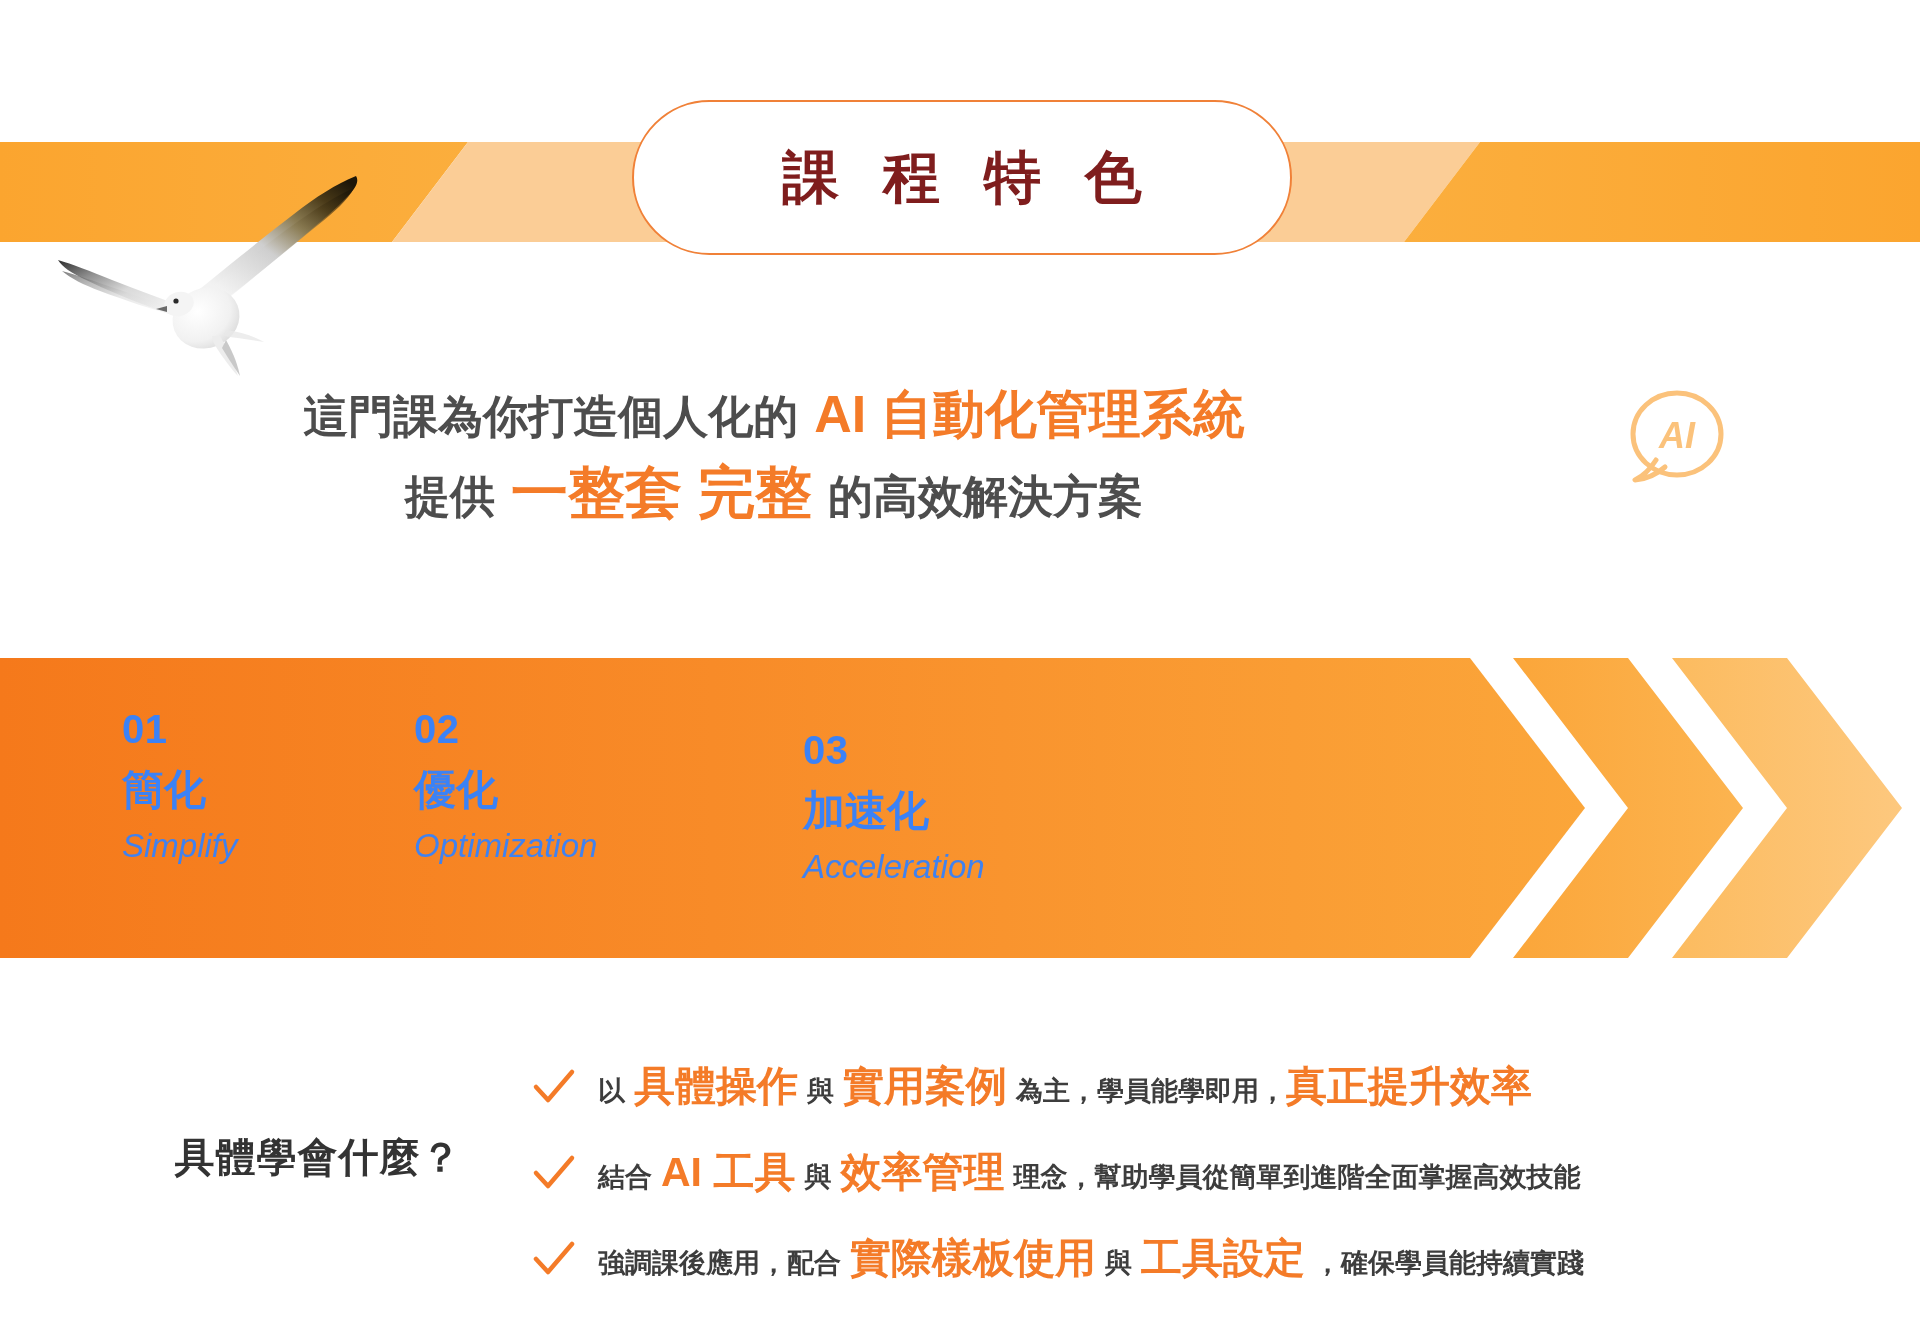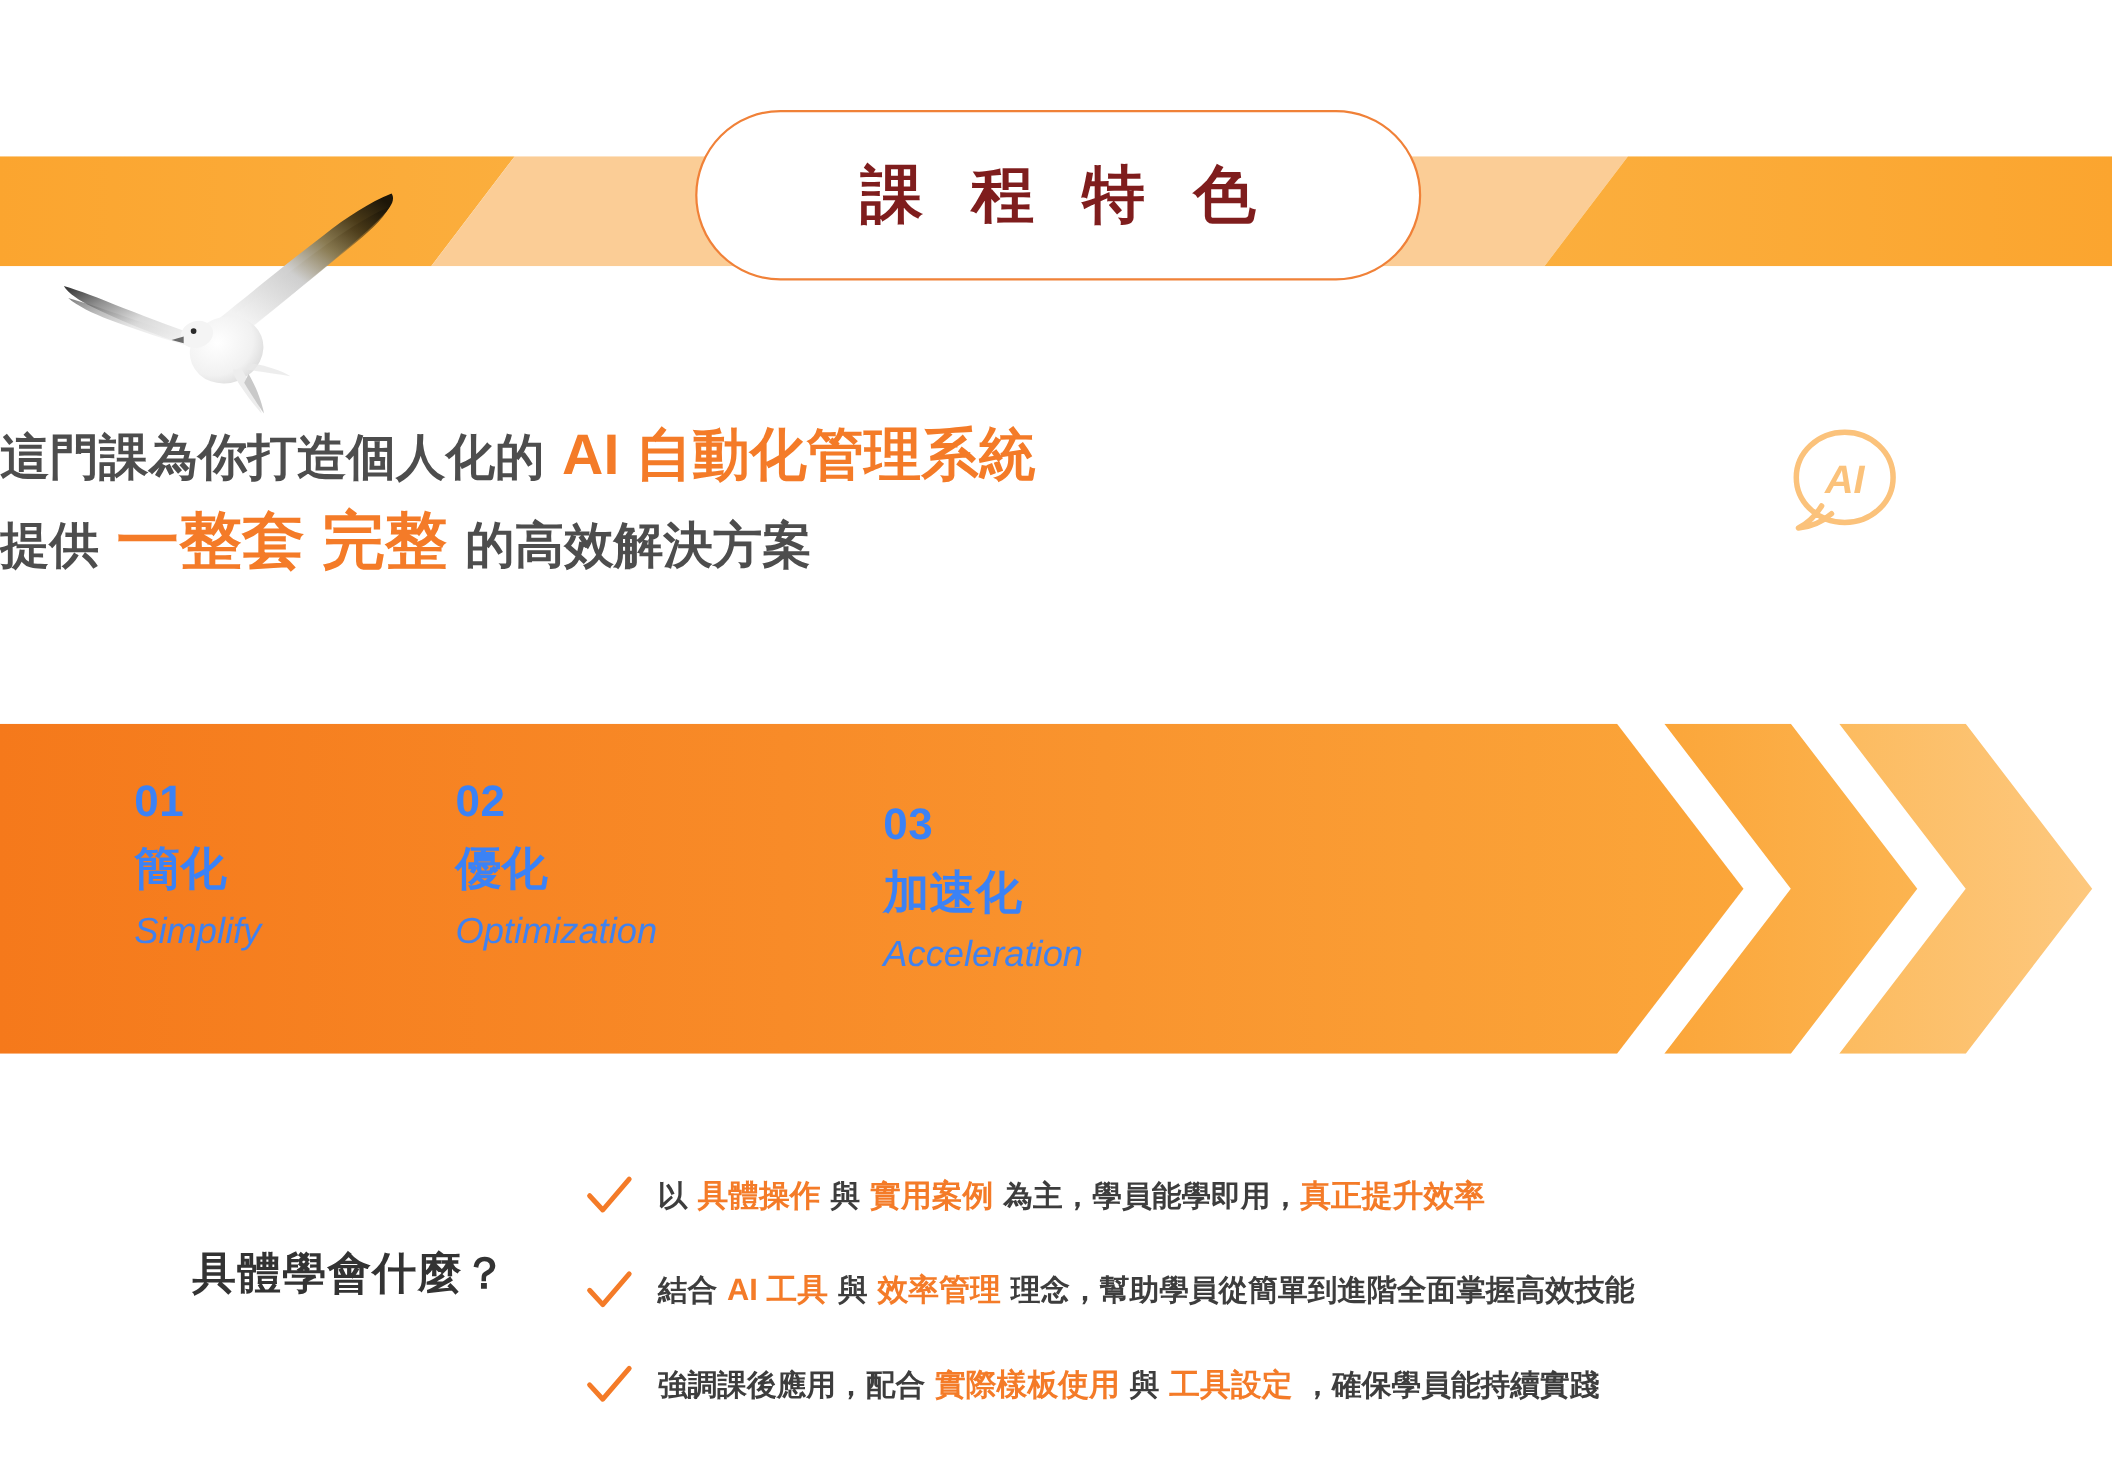--- a/index.html
+++ b/index.html
@@ -61,21 +61,21 @@
     z-index: 7;
   }
   #seagull svg { display: block; }
 
   
   #headline {
     position: absolute;
     left: 0;
     top: 378px;
     width: 1548px;
-    text-align: left;
+    text-align: center;
     z-index: 3;
   }
   .headline-line {
     line-height: 1.42;
     white-space: nowrap;
   }
   .hl-dark {
     font-size: 45px;
     font-weight: bold;
     color: #4d4d4d;
@@ -200,21 +200,21 @@
     font-weight: bold;
     color: #3d3d3d;
     white-space: nowrap;
     line-height: 1.2;
   }
   .ck-accent {
     color: #F47B28;
     font-weight: bold;
   }
   .ck-lg {
-    font-size: 28px;
+    font-size: 41px;
   }
   .ck-sp { display: inline-block; width: 9px; }
 </style>
 </head>
 <body>
 
 <div id="header-banner">
   <svg width="1920" height="100" viewBox="0 0 1920 100" xmlns="http://www.w3.org/2000/svg">
     <defs>
       <linearGradient id="bannerDarkL" x1="0" y1="0" x2="1" y2="0">

